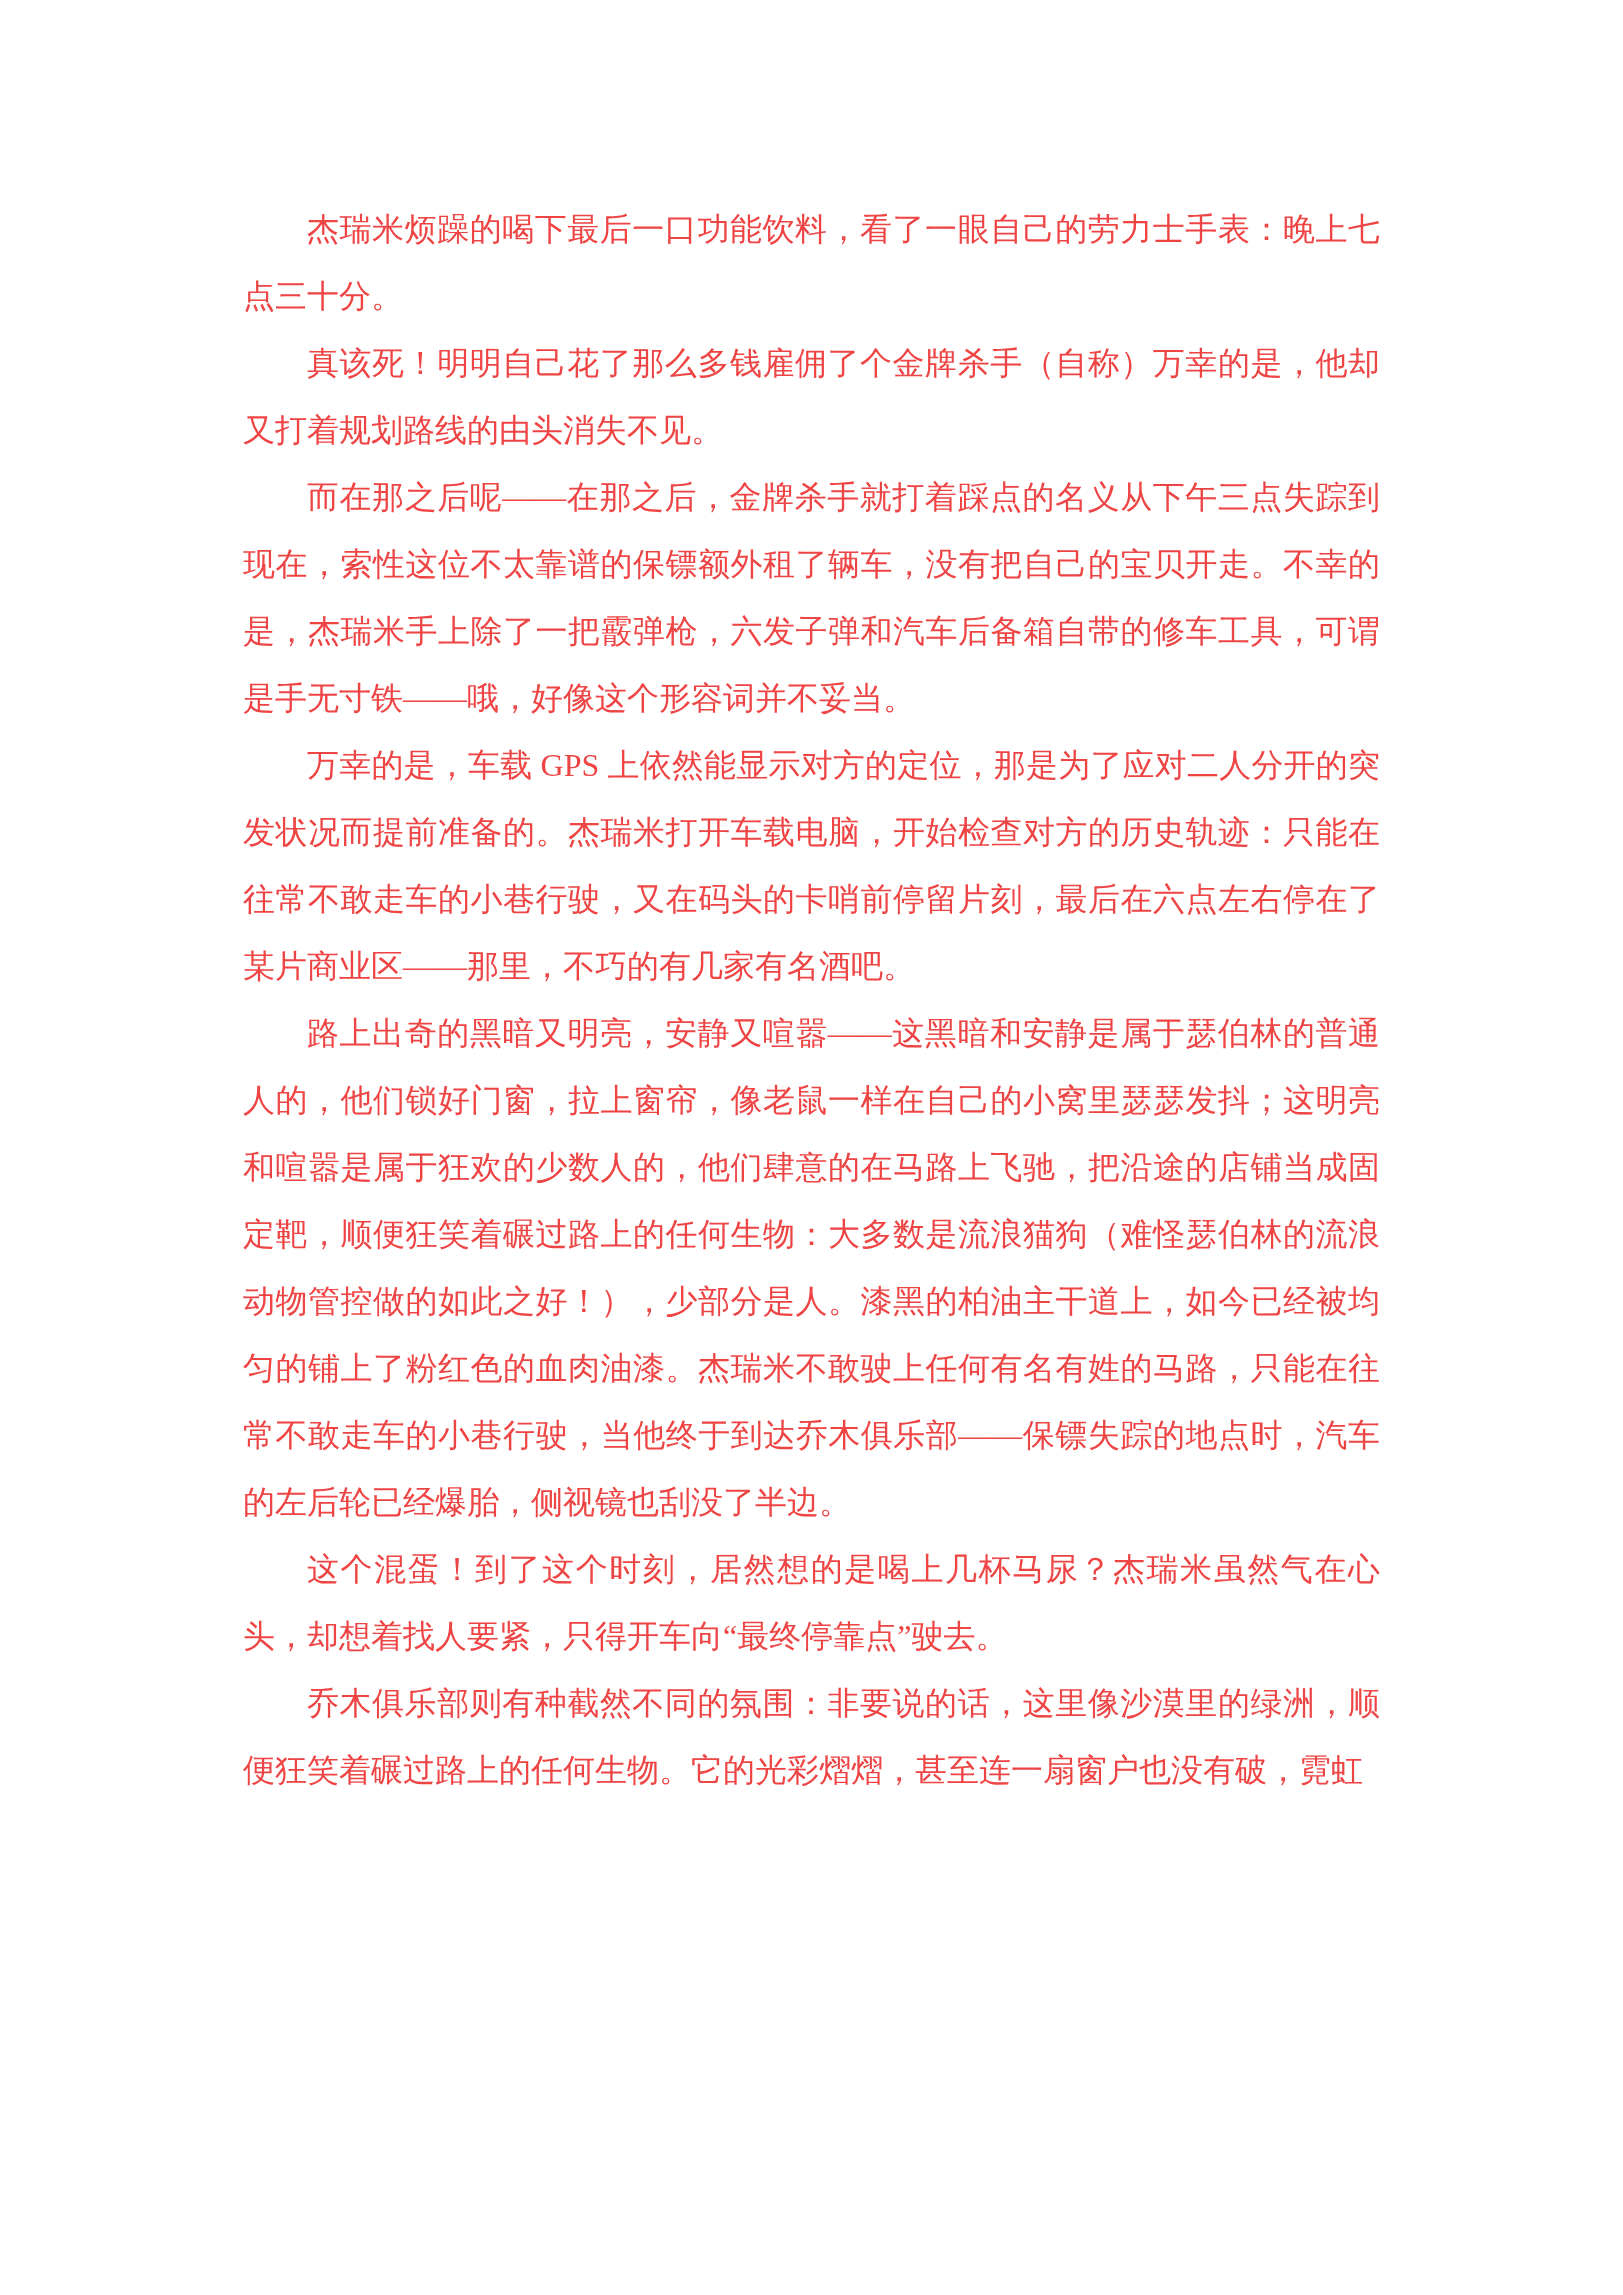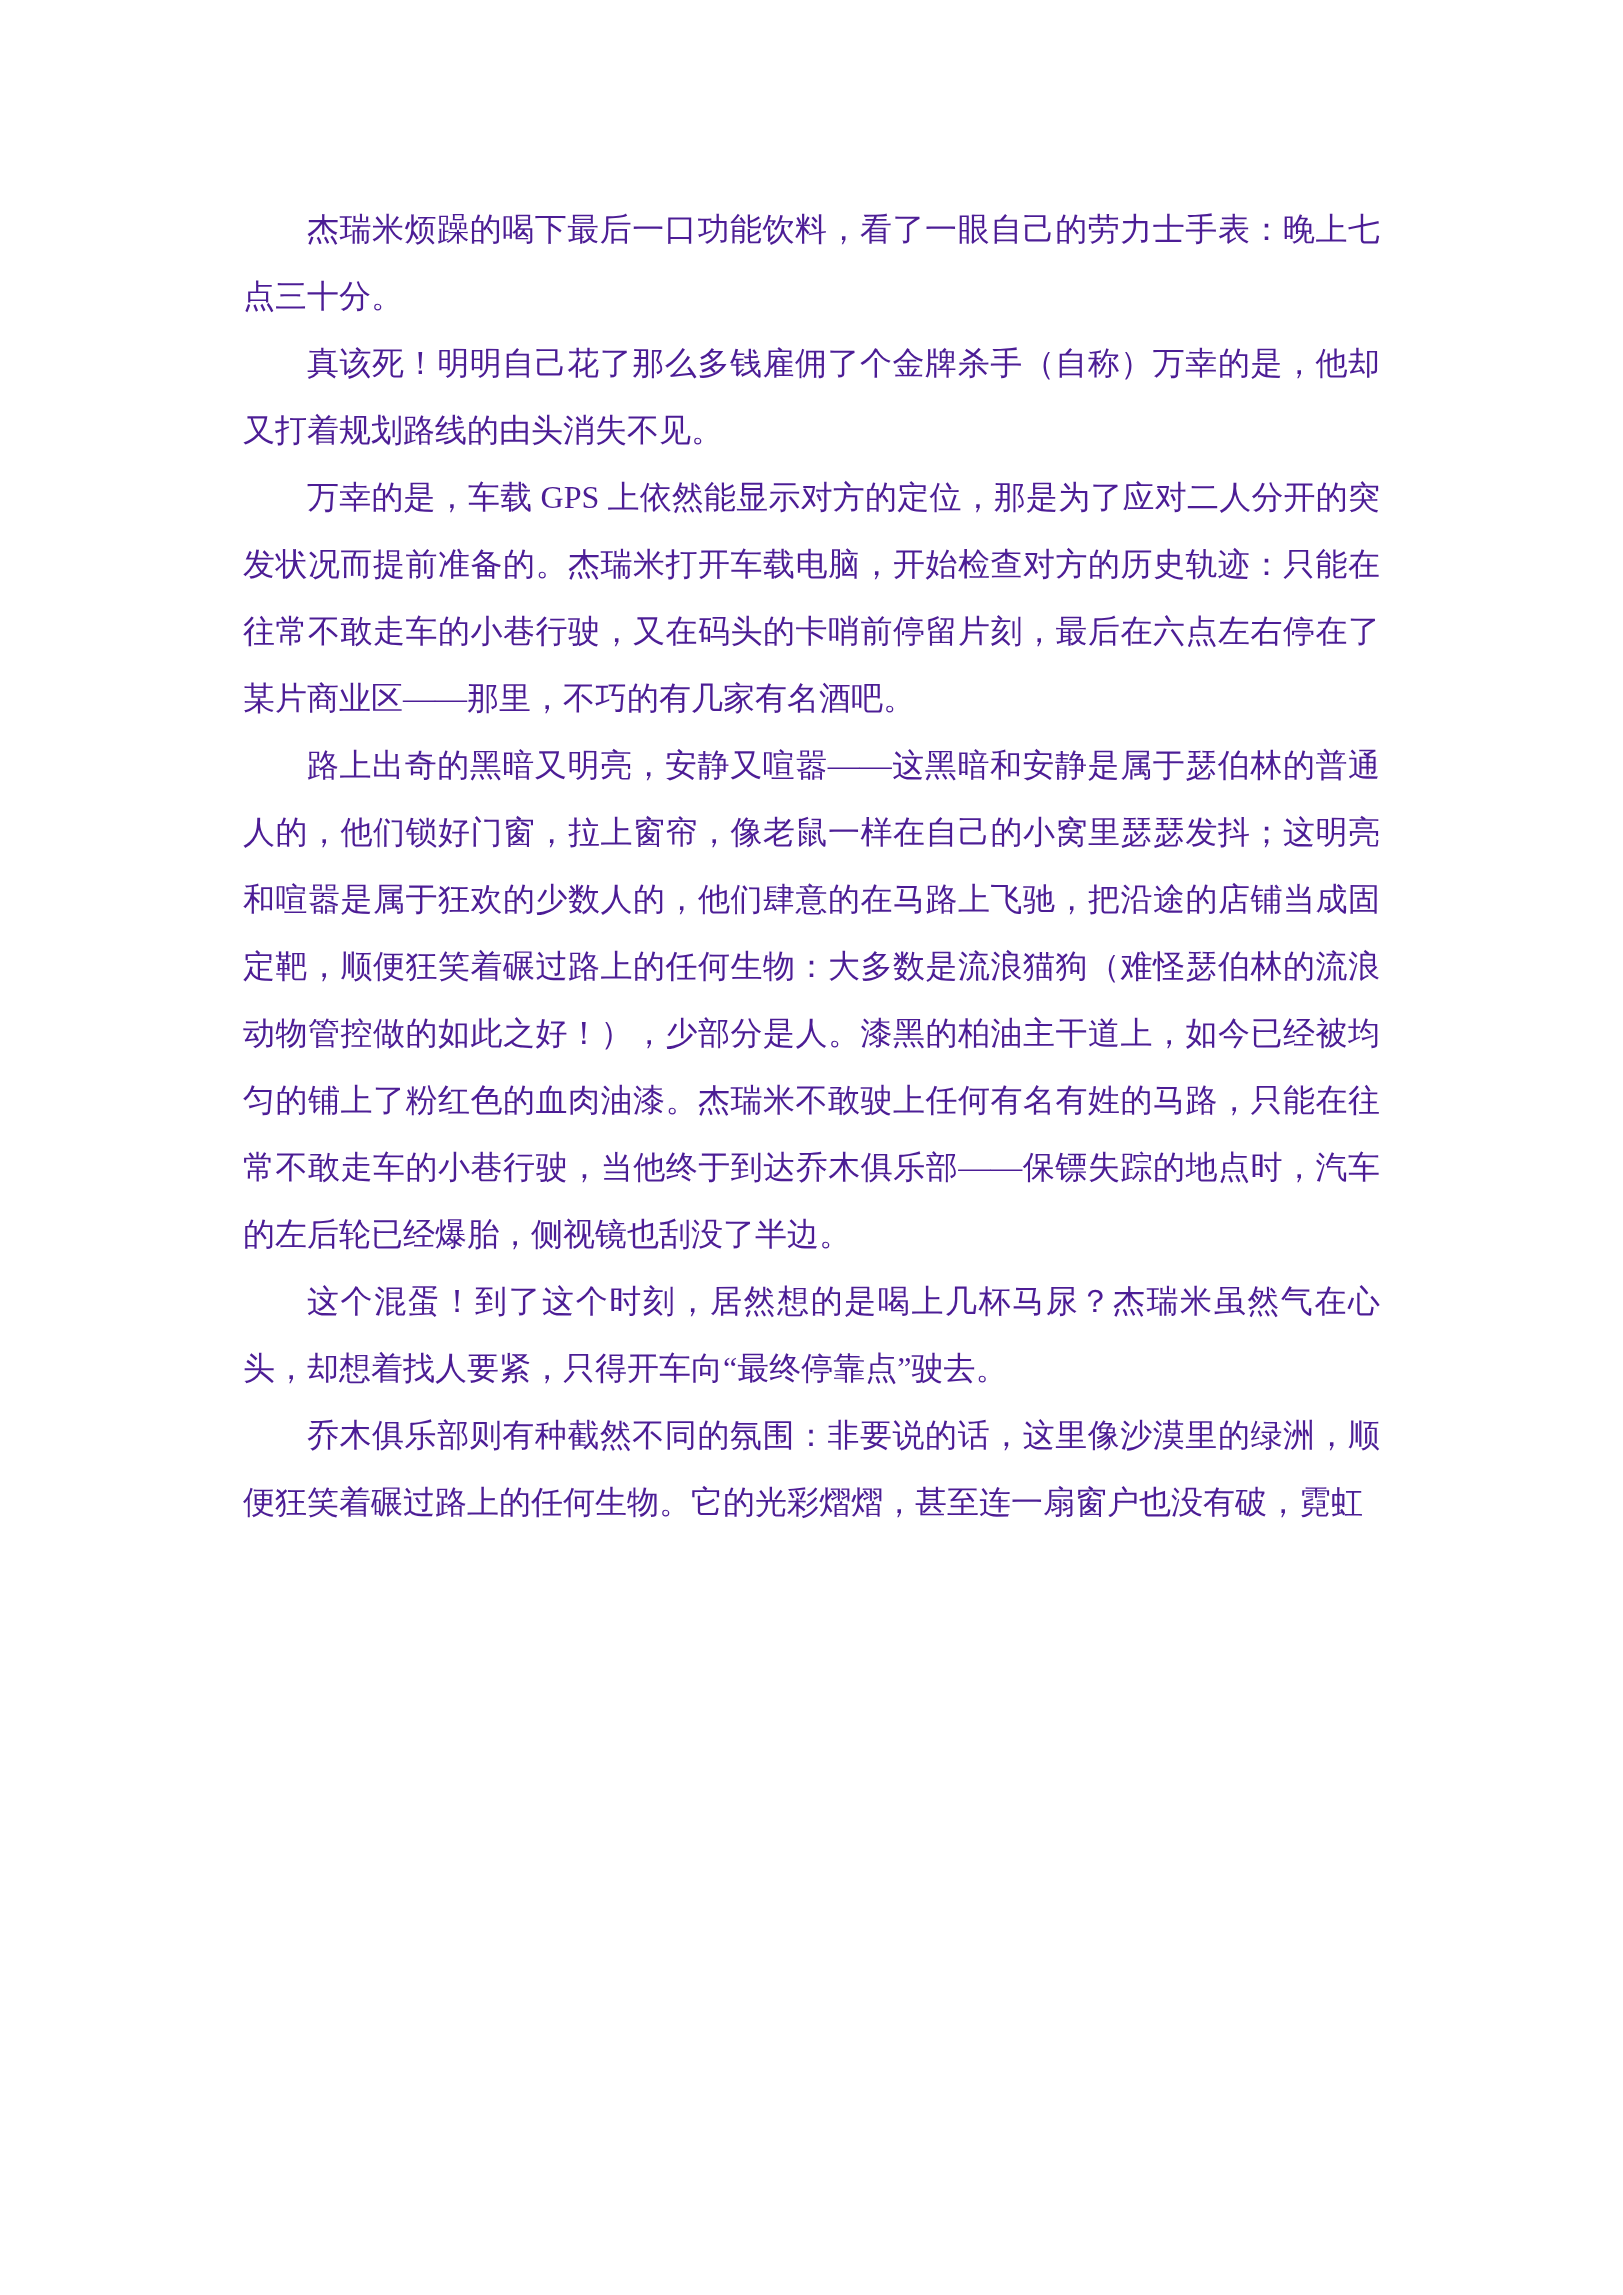--- a/index.html
+++ b/index.html
@@ -15,32 +15,33 @@
     background: #ffffff;
     padding: 196px 243px 157px 243px;
     overflow: hidden;
   }
   .doc-body p {
     margin: 0;
     padding: 0;
     font-family: "Liberation Serif", "DejaVu Serif", serif;
     font-size: 32px;
     line-height: 67px;
-    color: #4c1d95;
+    color: #ef4444;
     text-align: justify;
     text-indent: 2em;
     letter-spacing: 0;
   }
 </style>
 </head>
 <body>
 
 <div class="page">
   <div class="doc-body">
     <p>杰瑞米烦躁的喝下最后一口功能饮料，看了一眼自己的劳力士手表：晚上七点三十分。</p>
     <p>真该死！明明自己花了那么多钱雇佣了个金牌杀手（自称）万幸的是，他却又打着规划路线的由头消失不见。</p>
+    <p>而在那之后呢——在那之后，金牌杀手就打着踩点的名义从下午三点失踪到现在，索性这位不太靠谱的保镖额外租了辆车，没有把自己的宝贝开走。不幸的是，杰瑞米手上除了一把霰弹枪，六发子弹和汽车后备箱自带的修车工具，可谓是手无寸铁——哦，好像这个形容词并不妥当。</p>
     <p>万幸的是，车载 GPS 上依然能显示对方的定位，那是为了应对二人分开的突发状况而提前准备的。杰瑞米打开车载电脑，开始检查对方的历史轨迹：只能在往常不敢走车的小巷行驶，又在码头的卡哨前停留片刻，最后在六点左右停在了某片商业区——那里，不巧的有几家有名酒吧。</p>
     <p>路上出奇的黑暗又明亮，安静又喧嚣——这黑暗和安静是属于瑟伯林的普通人的，他们锁好门窗，拉上窗帘，像老鼠一样在自己的小窝里瑟瑟发抖；这明亮和喧嚣是属于狂欢的少数人的，他们肆意的在马路上飞驰，把沿途的店铺当成固定靶，顺便狂笑着碾过路上的任何生物：大多数是流浪猫狗（难怪瑟伯林的流浪动物管控做的如此之好！），少部分是人。漆黑的柏油主干道上，如今已经被均匀的铺上了粉红色的血肉油漆。杰瑞米不敢驶上任何有名有姓的马路，只能在往常不敢走车的小巷行驶，当他终于到达乔木俱乐部——保镖失踪的地点时，汽车的左后轮已经爆胎，侧视镜也刮没了半边。</p>
     <p>这个混蛋！到了这个时刻，居然想的是喝上几杯马尿？杰瑞米虽然气在心头，却想着找人要紧，只得开车向“最终停靠点”驶去。</p>
     <p>乔木俱乐部则有种截然不同的氛围：非要说的话，这里像沙漠里的绿洲，顺便狂笑着碾过路上的任何生物。它的光彩熠熠，甚至连一扇窗户也没有破，霓虹</p>
   </div>
 </div>
 
 
 </body></html>

